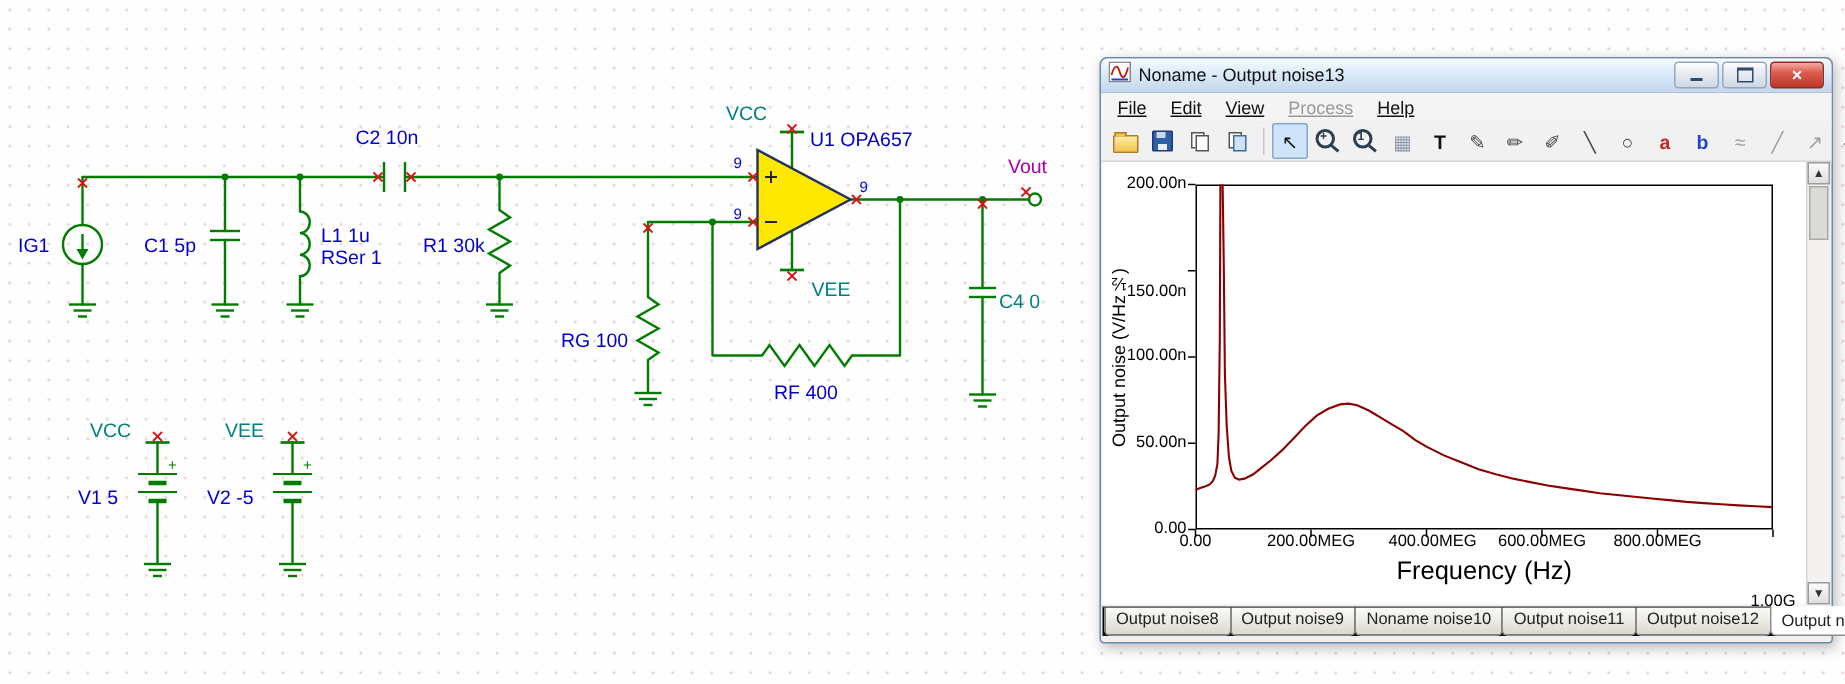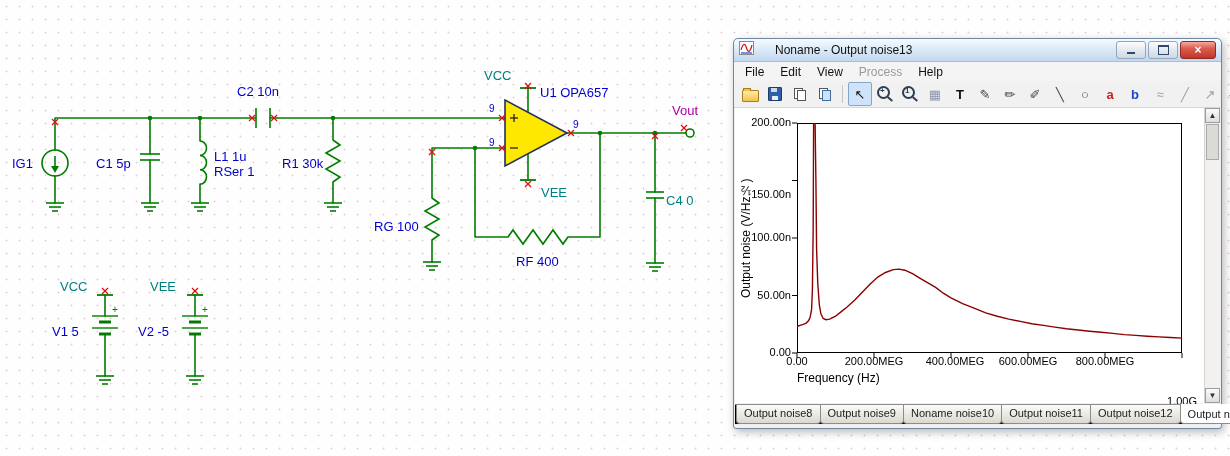--- a/index.html
+++ b/index.html
@@ -18,30 +18,30 @@
   .lbl.small{font-size:10px;}
   .blue{fill:#0000cc;} .teal{fill:#008080;} .mag-t{fill:#aa00aa;} .grn{fill:#007d00;}
 
   
   #sim-window{position:absolute;left:733px;top:38px;width:489px;height:391px;box-sizing:border-box;
     background:#f0f0f0;border:1px solid #6e87a5;border-radius:5px 5px 3px 3px;
     box-shadow:2px 3px 9px rgba(0,0,0,.28);}
   .titlebar{position:absolute;left:0;right:0;top:0;height:23px;display:flex;align-items:center;gap:5px;
     padding:0 5px;border-radius:5px 5px 0 0;box-sizing:border-box;
     background:linear-gradient(#f6fbff,#dcebf9 45%,#c2d7ee);border-bottom:1px solid #aabfd6;}
-  .title{font-size:12px;color:#111;margin-left:16px;}
+  .title{font-size:12px;color:#111;}
   .winbtns{margin-left:auto;display:flex;gap:2px;}
   .wbtn{width:28px;height:16px;border:1px solid #93a5ba;border-radius:3px;display:flex;align-items:center;justify-content:center;
     background:linear-gradient(#fdfdfe,#e6ebf2 45%,#cfd8e4);font-size:11px;color:#2c3e50;}
   .wbtn.close{width:34px;background:linear-gradient(#f3aaa2,#dd5c4e 40%,#bc372a);border-color:#8d2b24;color:#fff;font-weight:bold;font-size:12px;}
   .g-min{display:block;width:8px;height:2px;background:#2f4a66;margin-top:6px;}
   .g-max{display:block;width:9px;height:7px;border:1px solid #2f4a66;border-top-width:2px;}
   .menubar{position:absolute;left:0;right:0;top:23px;height:19px;display:flex;align-items:center;padding:0 3px;
     background:#f4f4f4;border-bottom:1px solid #e2e2e2;font-size:12px;color:#111;}
-  .menu-item{padding:1px 8px;}
+  .menu-item{padding:1px 8px;text-decoration:underline;}
   .menu-item.disabled{color:#9a9a9a;}
   .toolbar{position:absolute;left:0;right:0;top:42px;height:27px;display:flex;align-items:center;padding:0 4px;
     background:#f1f1f1;border-bottom:1px solid #d6d6d6;box-sizing:border-box;}
   .tleft,.tright{display:flex;align-items:center;gap:1px;}
   .tright{margin-left:auto;}
   .tbtn{width:22px;height:22px;display:flex;align-items:center;justify-content:center;
     border:1px solid transparent;border-radius:2px;font-size:13px;}
   .tbtn.pressed{background:#cfe4fa;border-color:#84a7cc;}
   .tsep{width:1px;height:18px;background:#c6c6c6;margin:0 4px;}
   .cicon{display:inline-block;position:relative;}
@@ -60,21 +60,21 @@
 
   .body{position:absolute;left:1px;right:1px;top:69px;height:295px;background:#fff;}
   .ylabel{position:absolute;left:4px;top:15px;height:230px;width:15px;writing-mode:vertical-rl;transform:rotate(180deg);
     text-align:center;font-size:12px;color:#000;}
   #plot{position:absolute;left:62px;top:15px;overflow:visible;}
   .frame{fill:#fff;stroke:#000;stroke-width:1;}
   #ticks line{stroke:#000;stroke-width:1;}
   #curve{fill:none;stroke-width:1.4;}
   .xtick{position:absolute;top:247px;width:80px;text-align:center;font-size:11px;color:#000;}
   .ytick{position:absolute;left:0;width:56px;text-align:right;font-size:11px;color:#000;}
-  .xlabel{position:absolute;left:62px;top:263px;width:385px;text-align:left;font-size:12px;color:#000;}
+  .xlabel{position:absolute;left:62px;top:263px;width:385px;text-align:center;font-size:17px;color:#000;}
   #xticks,#yticks{position:absolute;left:0;top:0;}
   .vscroll{position:absolute;right:0;top:0;width:16px;height:100%;background:#f2f1ef;border-left:1px solid #d4d4d4;
     display:flex;flex-direction:column;align-items:center;box-sizing:border-box;}
   .sbtn{width:15px;height:15px;box-sizing:border-box;font-size:8px;display:flex;align-items:center;justify-content:center;
     background:linear-gradient(#fbfbfb,#dedede);border:1px solid #9c9c9c;color:#333;}
   .sthumb{width:13px;height:36px;background:#dcdad6;border:1px solid #aaa;margin-top:1px;box-sizing:border-box;}
   .vscroll .sdown{margin-top:auto;}
 
   .tabs{position:absolute;left:1px;right:1px;top:365px;height:20px;background:#000000;border-top:1px solid #8c8c8c;
     display:flex;align-items:flex-start;padding:0 2px;box-sizing:border-box;}

